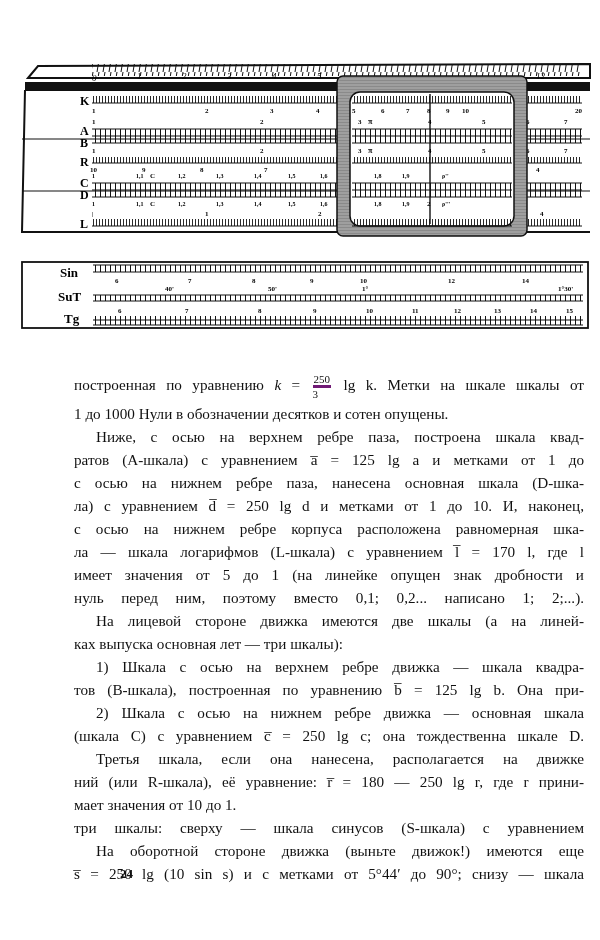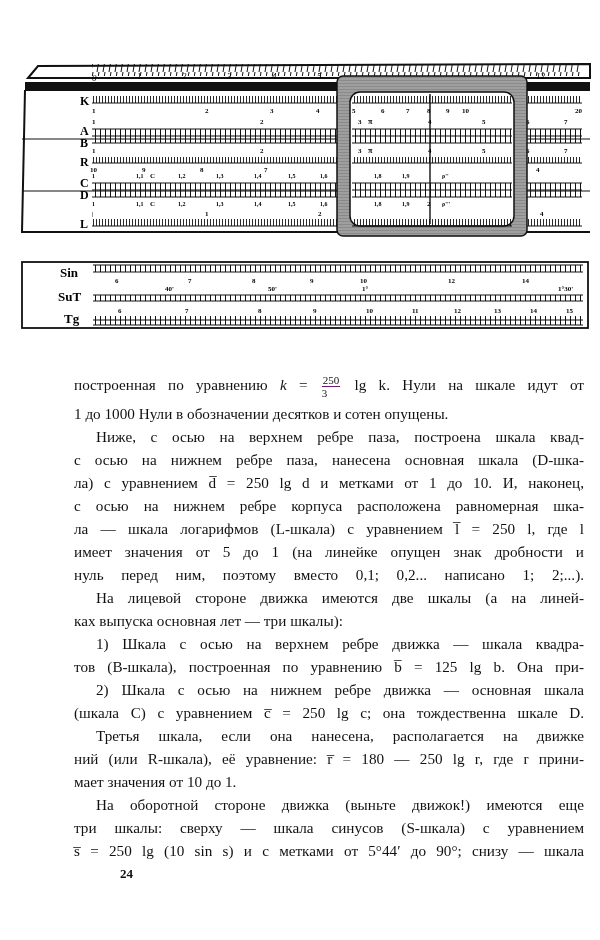--- a/index.html
+++ b/index.html
@@ -6,21 +6,21 @@
   body { width: 600px; height: 940px; position: relative; overflow: hidden; color: #111; font-family: "Liberation Serif", serif; }
   .figure { position: absolute; left: 0; top: 0; width: 600px; height: 340px; }
   .text { position: absolute; left: 74px; top: 368px; width: 510px; font-size: 15.2px; line-height: 23px; }
   .line { white-space: nowrap; display: block; height: 23px; overflow: visible; text-align: justify; text-align-last: justify; }
   .line.indent { padding-left: 22px; }
   .line.short { text-align-last: left; }
   .line.first { height: 34px; line-height: 34px; }
   .page-number { position: absolute; left: 74px; top: 866px; font-size: 13px; font-weight: bold; margin-left: 46px; }
   .frac { display: inline-block; vertical-align: middle; text-align: center; font-size: 11px; line-height: 12px; margin: 0 2px; }
   .frac span { display: block; }
-  .frac .num { border-bottom: 1px solid #701a75; padding: 0 1px; }
+  .frac .num { border-bottom: 3px solid #701a75; padding: 0 1px; }
   svg text { font-family: "Liberation Serif", serif; }
 </style>
 </head>
 <body>
 
 <div class="figure">
   <svg width="600" height="340" viewBox="0 0 600 340">
     <defs>
       <pattern id="fineTicks" width="3" height="10" patternUnits="userSpaceOnUse">
         <line x1="0.5" y1="0" x2="0.5" y2="10" stroke="#111" stroke-width="0.9"></line>
@@ -222,37 +222,38 @@
       <text x="530" y="313" font-size="7" font-weight="bold">14</text>
       <text x="566" y="313" font-size="7" font-weight="bold">15</text>
       <rect x="93" y="316" width="490" height="9" fill="url(#ladder)"></rect>
       <line x1="93" y1="320" x2="583" y2="320" stroke="#111"></line>
       <line x1="93" y1="325" x2="583" y2="325" stroke="#111"></line>
     </g>
   </svg>
 </div>
 
 <div class="text">
-  <span class="line first"><span>построенная по уравнению </span><i>k</i><span> = </span><span class="frac"><span class="num">250</span><span class="den">3</span></span><span> lg k.  Нули на шкале идут от</span></span>
+  <span class="line first"><span>построенная по уравнению </span><i>k</i><span> = </span><span class="frac"><span class="num">250</span><span class="den">3</span></span><span> lg k.  Метки на шкале шкалы от</span></span>
   <span class="line short">1 до 1000  Нули в обозначении  десятков и сотен опущены.</span>
   <span class="line indent">Ниже, с осью на верхнем ребре паза, построена  шкала квад-</span>
+  <span class="line">ратов  (A-шкала)  с  уравнением  a̅ = 125 lg a  и  метками  от  1 до</span>
   <span class="line">с осью на нижнем ребре паза, нанесена основная  шкала (D-шка-</span>
   <span class="line">ла) с уравнением  d̅ = 250 lg d  и метками от 1 до 10. И, наконец,</span>
   <span class="line">с осью на нижнем ребре корпуса расположена  равномерная шка-</span>
-  <span class="line">ла — шкала  логарифмов  (L-шкала)  с  уравнением  l̅ = 250 l,  где  l</span>
+  <span class="line">ла — шкала  логарифмов  (L-шкала)  с  уравнением  l̅ = 170 l,  где  l</span>
   <span class="line">имеет значения от 5 до 1 (на линейке  опущен знак дробности и</span>
   <span class="line">нуль  перед  ним,  поэтому  вместо 0,1;  0,2...  написано 1; 2;...).</span>
   <span class="line indent">На лицевой стороне  движка имеются две шкалы (а на линей-</span>
   <span class="line short">ках выпуска основная лет — три шкалы):</span>
   <span class="line indent">1) Шкала с осью на верхнем  ребре  движка — шкала квадра-</span>
   <span class="line">тов (B-шкала),  построенная  по  уравнению  b̅ = 125 lg b. Она при-</span>
   <span class="line indent">2) Шкала с осью на нижнем ребре движка — основная  шкала</span>
   <span class="line">(шкала  C) с уравнением  c̅ = 250 lg c; она тождественна шкале D.</span>
   <span class="line indent">Третья шкала, если она  нанесена,  располагается на движке</span>
   <span class="line">ний (или R-шкала), её уравнение:  r̅ = 180 — 250 lg r,  где  r  прини-</span>
   <span class="line short">мает  значения от 10 до 1.</span>
+  <span class="line">три  шкалы:  сверху — шкала  синусов  (S-шкала)  с  уравнением</span>
   <span class="line indent">На оборотной стороне  движка (выньте движок!) имеются еще</span>
-  <span class="line">три  шкалы:  сверху — шкала  синусов  (S-шкала)  с  уравнением</span>
   <span class="line">s̅ = 250 lg (10 sin s)  и  с  метками  от  5°44′  до  90°;  снизу — шкала</span>
 
 </div>
 
 <div class="page-number">24</div>
 
 </body></html>

